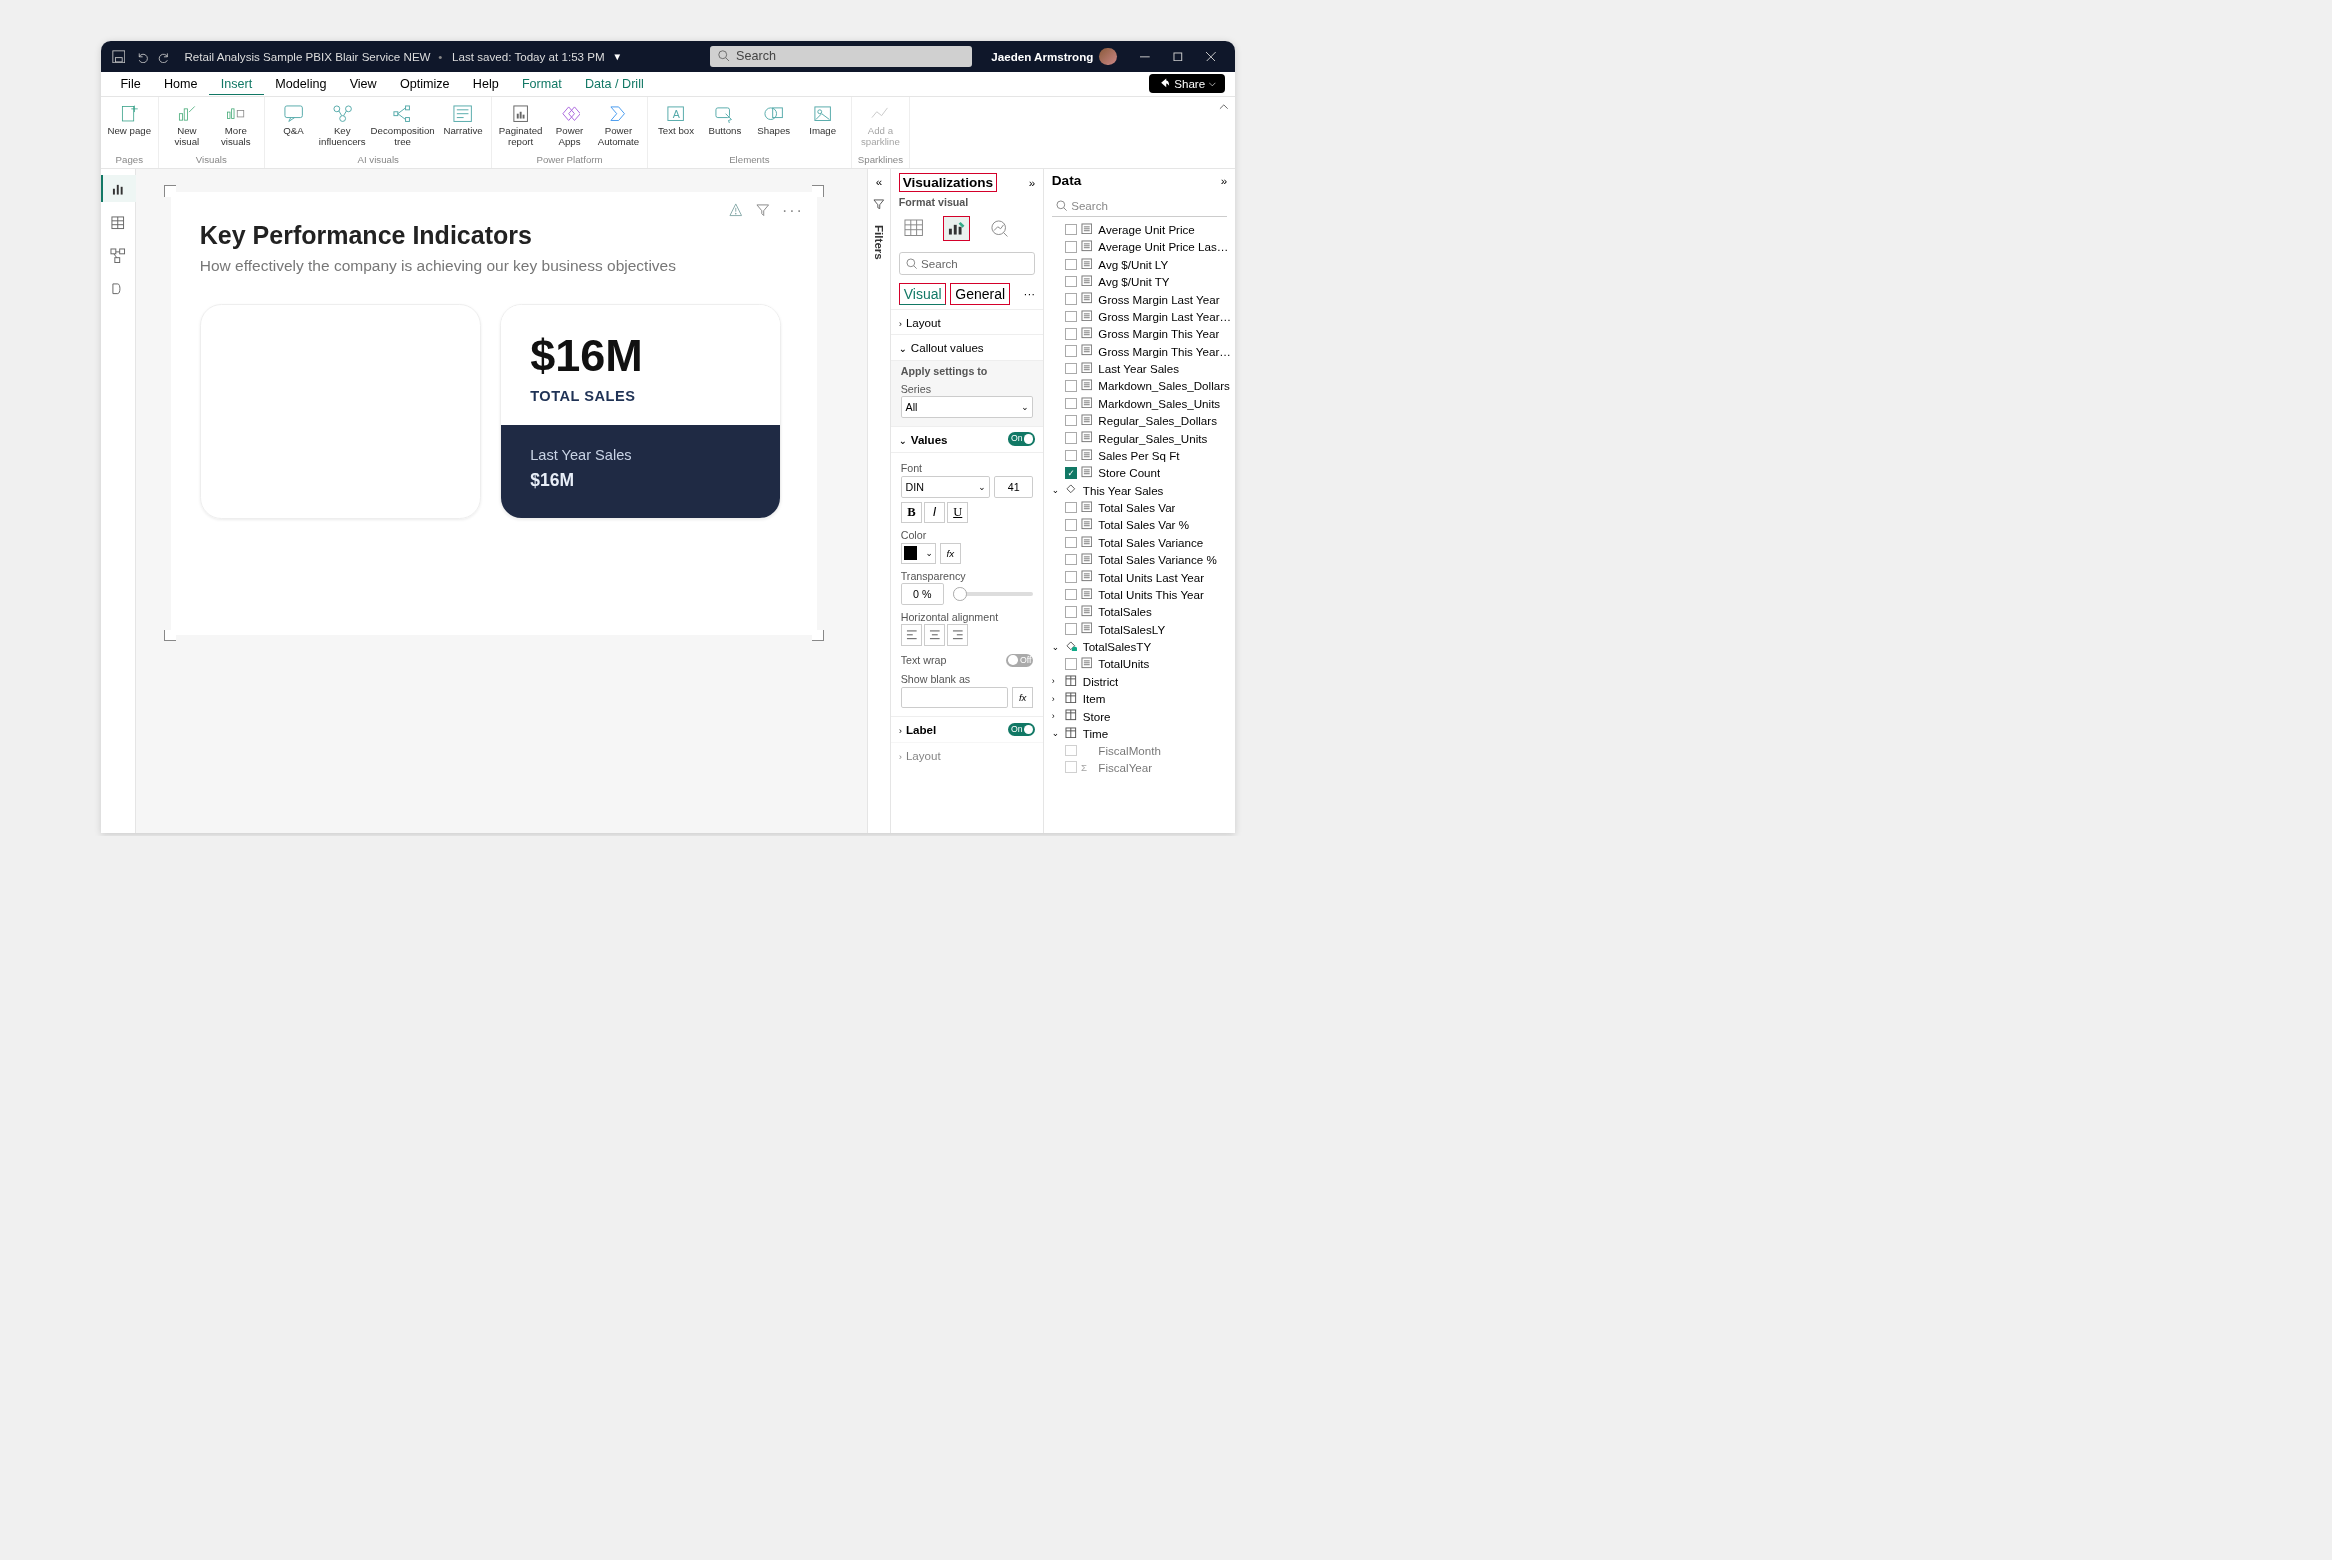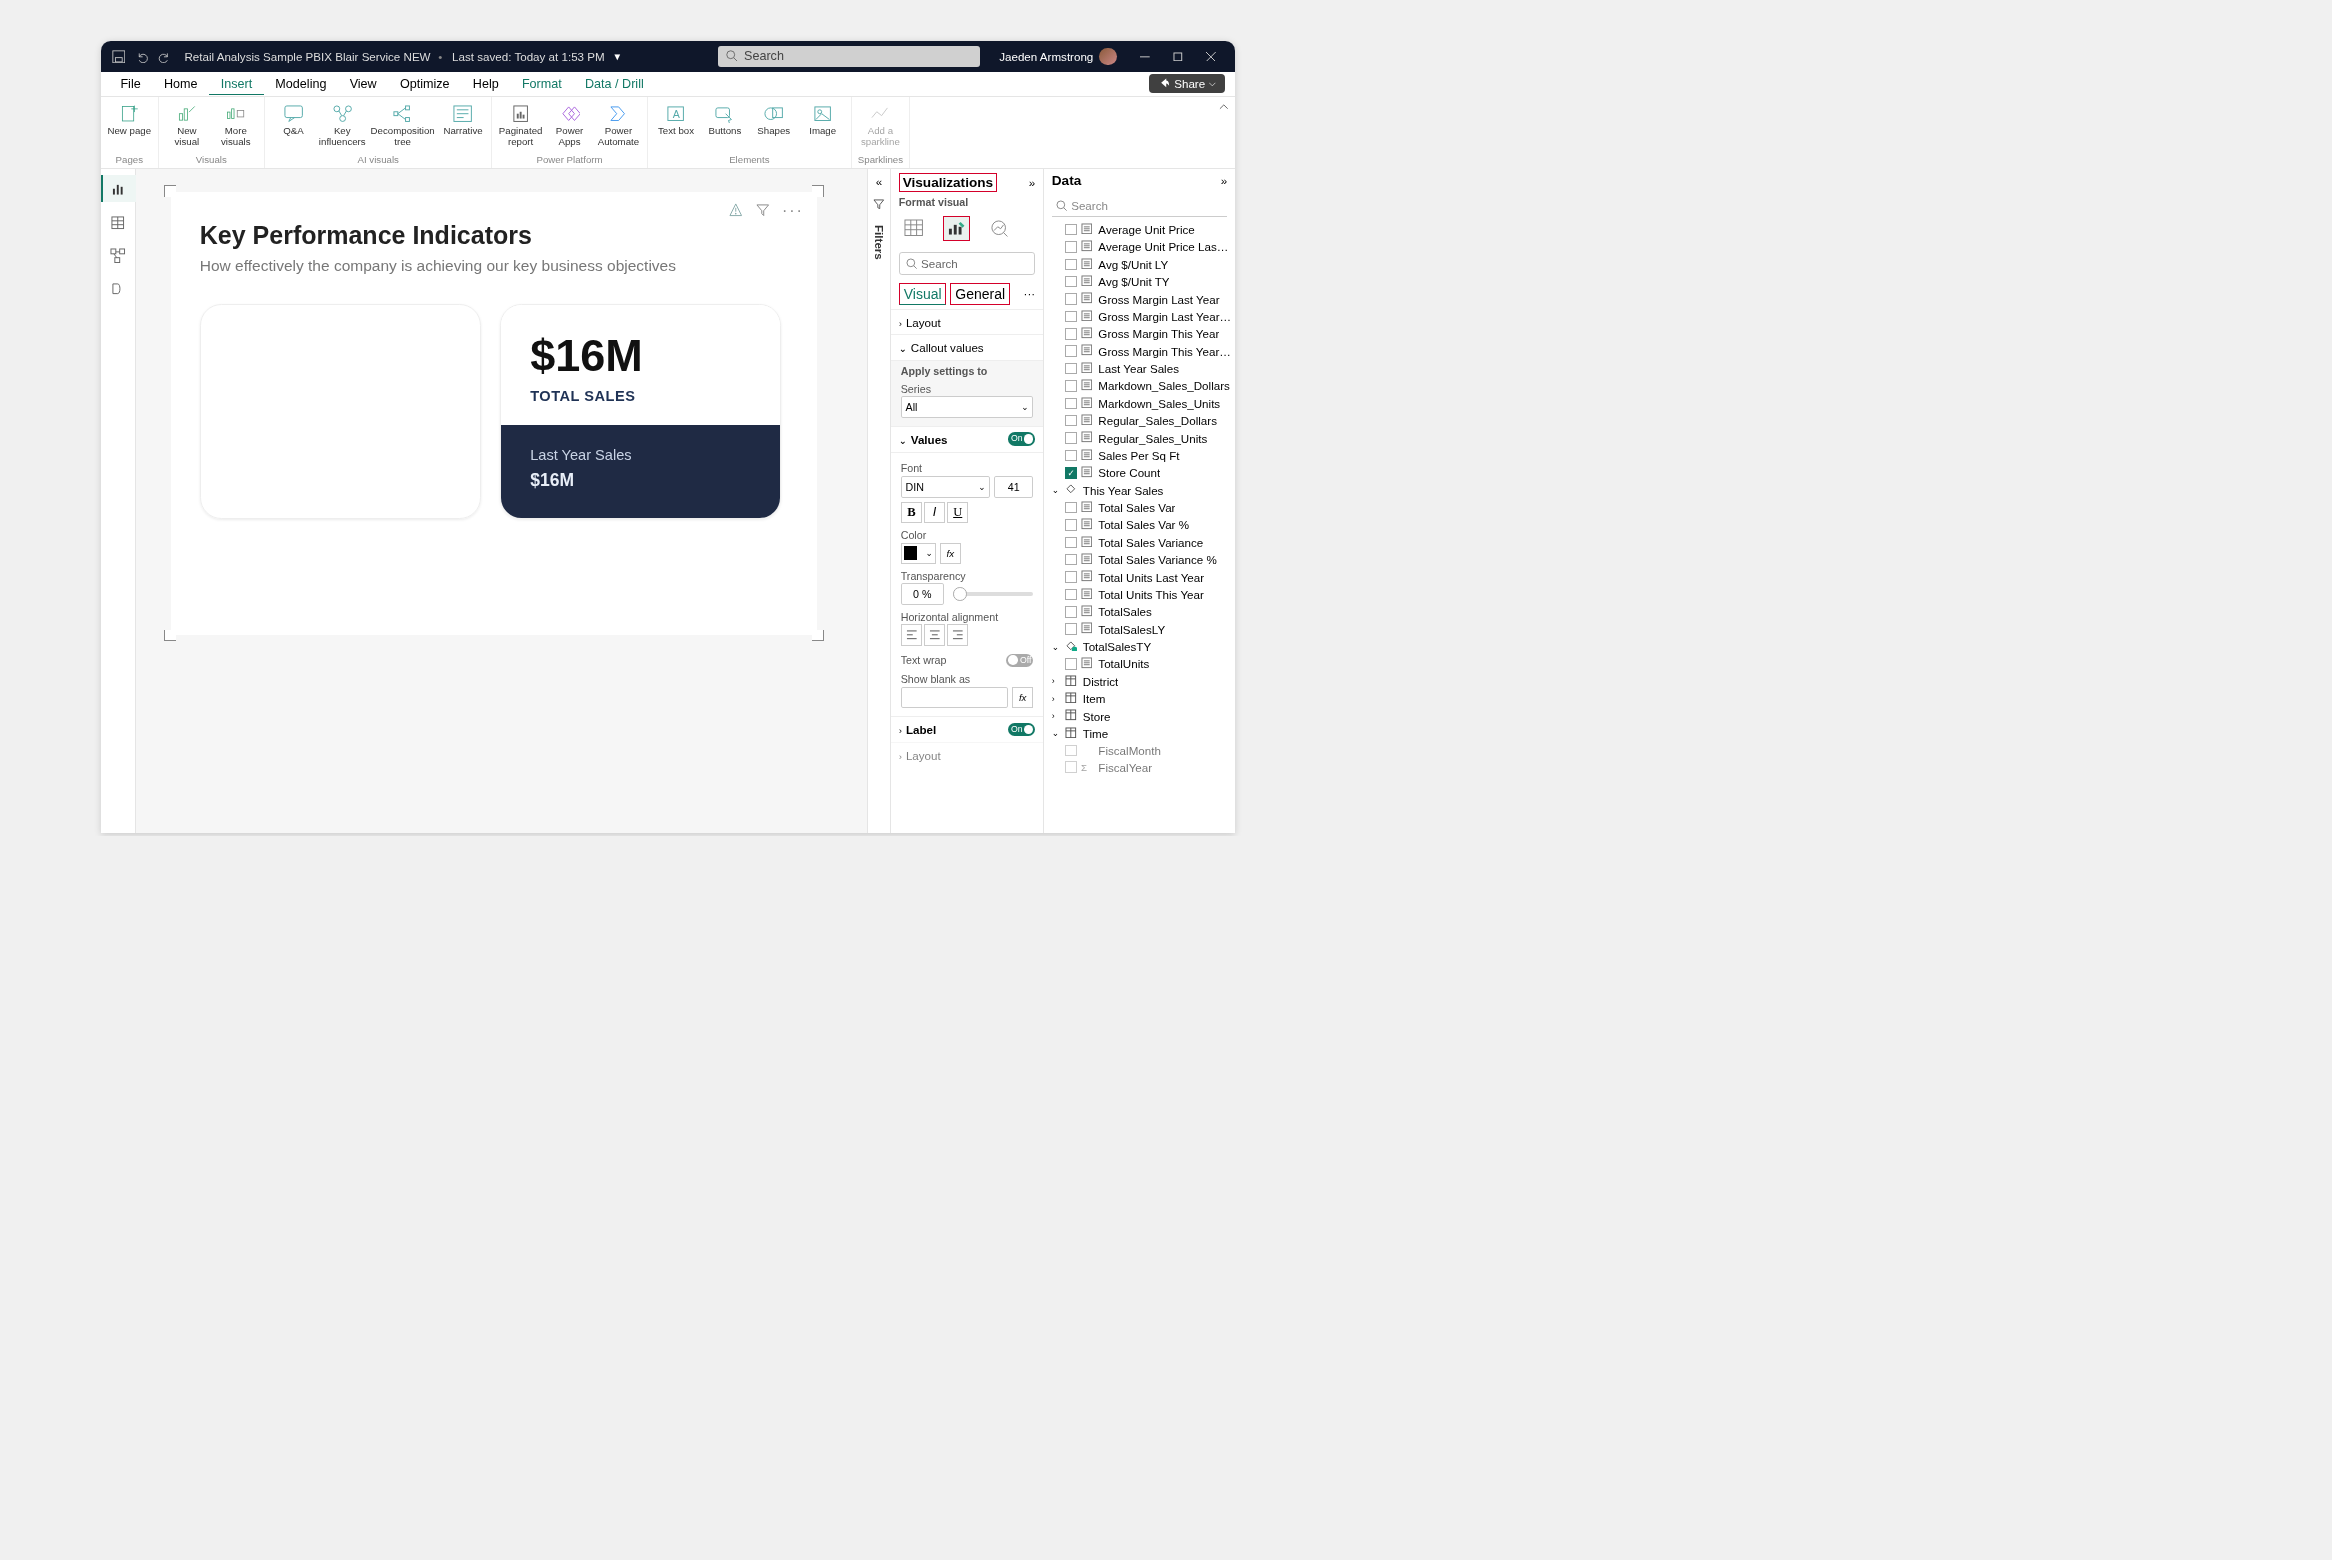--- a/index.html
+++ b/index.html
@@ -8,30 +8,30 @@
 .app-window { position: absolute; top: 41px; left: 101px; width: 1134px; height: 792px; background: #fff; border-radius: 9.7px 9.7px 0 0; overflow: hidden; box-shadow: 0 1.9px 7.8px rgba(0,0,0,.15); display: flex; flex-direction: column; }
 
 
 .titlebar { height: 31px; background: #0f172a; color: #fff; display: flex; align-items: center; font-size: 11.6px; padding: 0 7.8px; }
 .titlebar .tb-icon { width: 19.4px; height: 19.4px; display: inline-flex; align-items: center; justify-content: center; margin-right: 3.9px; cursor: pointer; }
 .tb-title { margin-left: 5.8px; margin-right: 3.9px; color: #ddd; }
 .tb-dot { margin: 0 3.9px; color: #888; }
 .tb-chevron { margin-left: 3.9px; font-size: 9.7px; }
 .tb-search { margin-left: auto; margin-right: 19.4px; width: 262px; height: 21.3px; background: #d0d0d0; border-radius: 2.9px; display: flex; align-items: center; padding: 0 7.8px; color: #444; font-size: 12.6px; }
 .tb-search svg { margin-right: 5.8px; }
-.tb-user { margin-right: 11.6px; display: flex; align-items: center; gap: 5.8px; }
+.tb-user { margin-right: 11.6px; display: flex; align-items: center; gap: 5.8px; font-weight: bold; }
 .tb-avatar { width: 17.5px; height: 17.5px; border-radius: 50%; background: linear-gradient(135deg,#8a5a3a,#c88); }
 .tb-winbtn { width: 33px; height: 23px; display: inline-flex; align-items: center; justify-content: center; cursor: pointer; }
 
 
 .menubar { height: 25px; display: flex; align-items: center; padding: 0 7.8px; border-bottom: 1px solid #e5e5e5; font-size: 12.6px; position: relative; }
 .menubar .mitem { padding: 3.9px 11.6px; cursor: pointer; }
 .menubar .mitem.active { border-bottom: 1.9px solid #117865; color: #117865; }
 .menubar .mitem.green { color: #117865; }
-.share-btn { position: absolute; right: 9.7px; top: 1.9px; background: #404040; color: #fff; padding: 2.9px 9.7px; border-radius: 3.9px; font-size: 11.6px; display: flex; align-items: center; gap: 3.9px; cursor: pointer; }
+.share-btn { position: absolute; right: 9.7px; top: 1.9px; background: #000000; color: #fff; padding: 2.9px 9.7px; border-radius: 3.9px; font-size: 11.6px; display: flex; align-items: center; gap: 3.9px; cursor: pointer; }
 
 
 .ribbon { height: 72px; border-bottom: 1px solid #e5e5e5; display: flex; }
 .rgroup { display: flex; flex-direction: column; align-items: center; padding: 1.9px 5.8px; border-right: 1px solid #eee; }
 .rgroup-items { display: flex; gap: 3.9px; flex: 1; }
 .ritem { display: flex; flex-direction: column; align-items: center; justify-content: flex-start; width: 45px; cursor: pointer; padding-top: 3.9px; }
 .ritem .ricon { width: 25px; height: 21.3px; display: flex; align-items: center; justify-content: center; }
 .ritem .rlabel { font-size: 9.7px; text-align: center; line-height: 10.7px; color: #333; margin-top: 1.9px; }
 .ritem.wide { width: 68px; }
 .rgroup-label { font-size: 9.7px; color: #888; height: 12.6px; }

